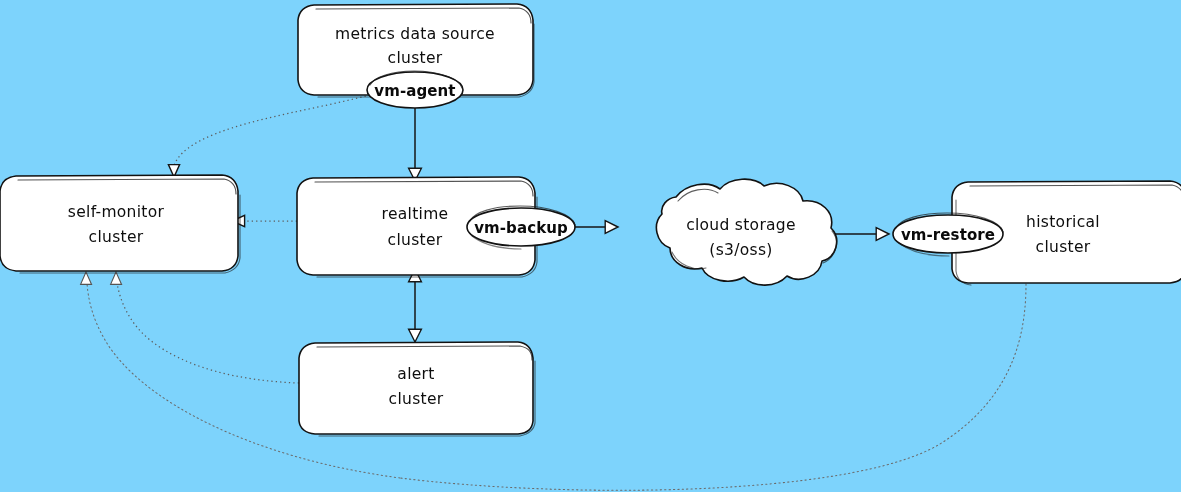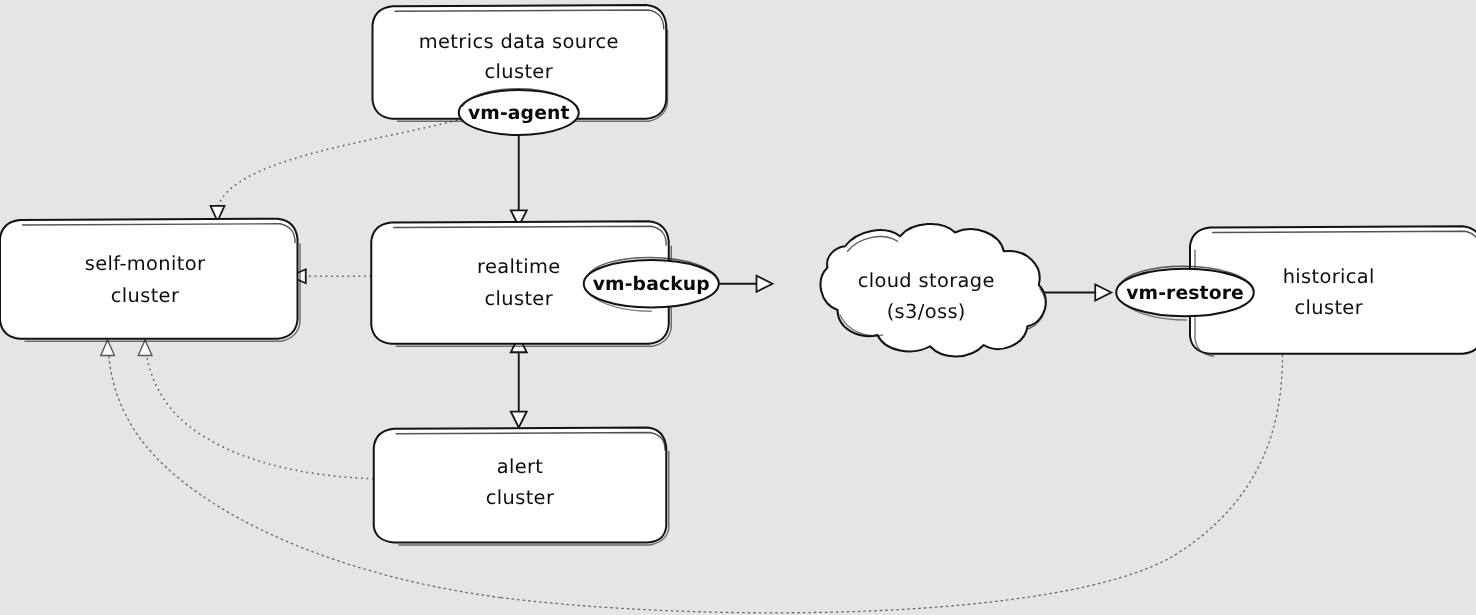--- a/index.html
+++ b/index.html
@@ -4,21 +4,21 @@
 <style>
   html, body {
     margin: 0;
     padding: 0;
     background: #ffffff;
   }
   #canvas-wrap {
     position: relative;
     width: 1181px;
     height: 492px;
-    background: #e5e5e5;
+    background: #7dd3fc;
     overflow: hidden;
     font-family: "DejaVu Sans", sans-serif;
   }
   svg#diagram {
     position: absolute;
     top: 0; left: 0;
     width: 1181px;
     height: 492px;
     display: block;
   }

